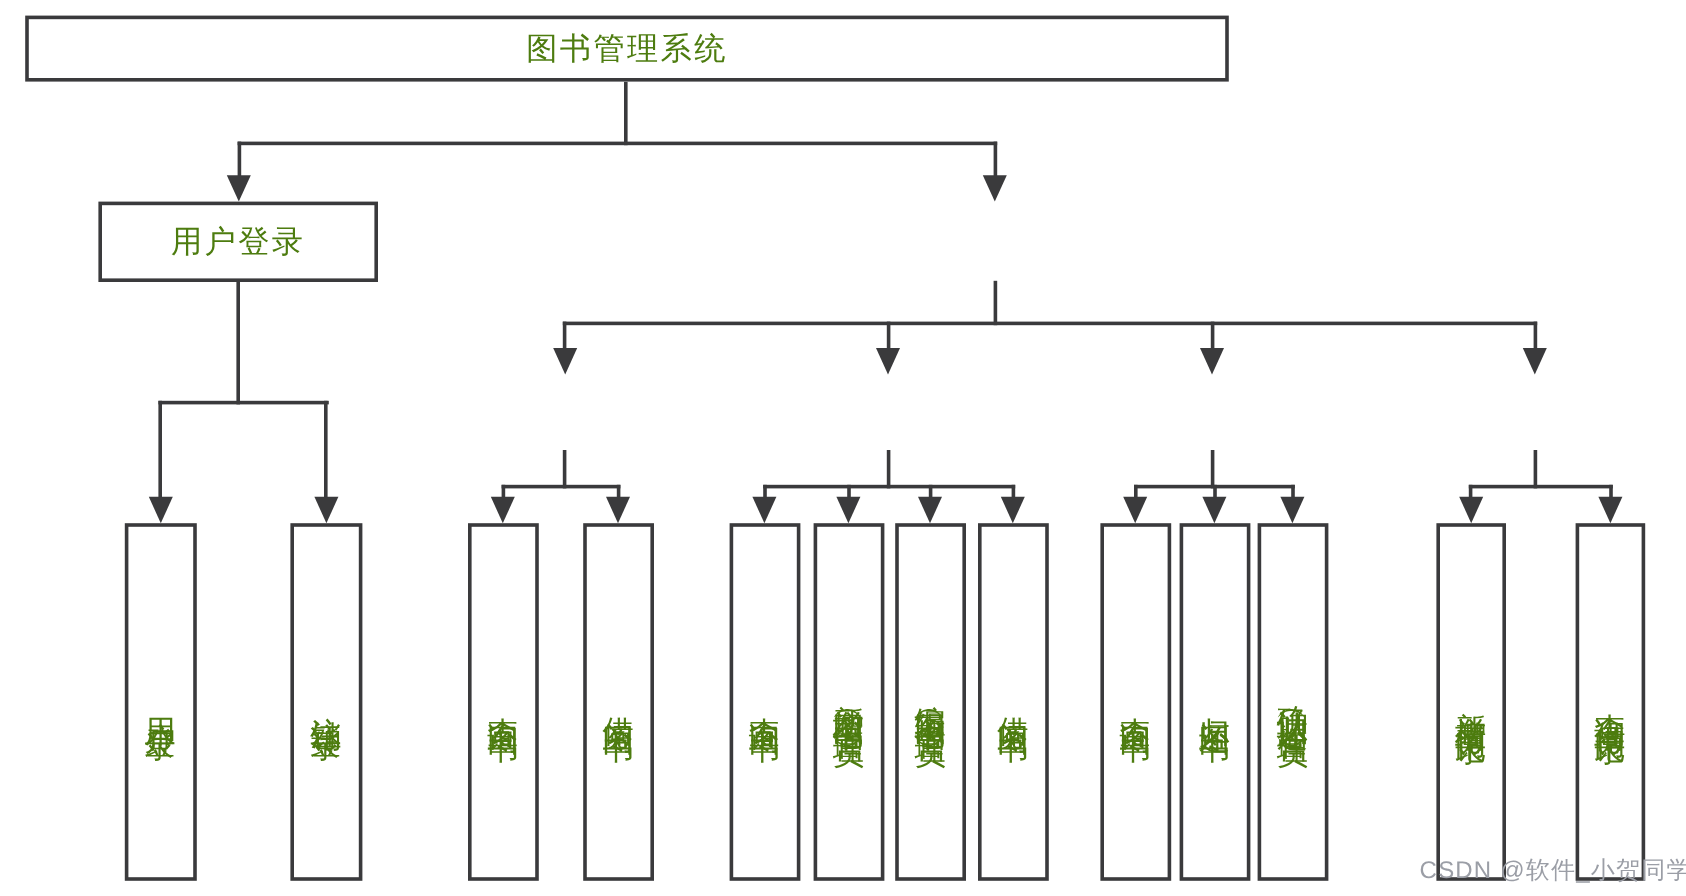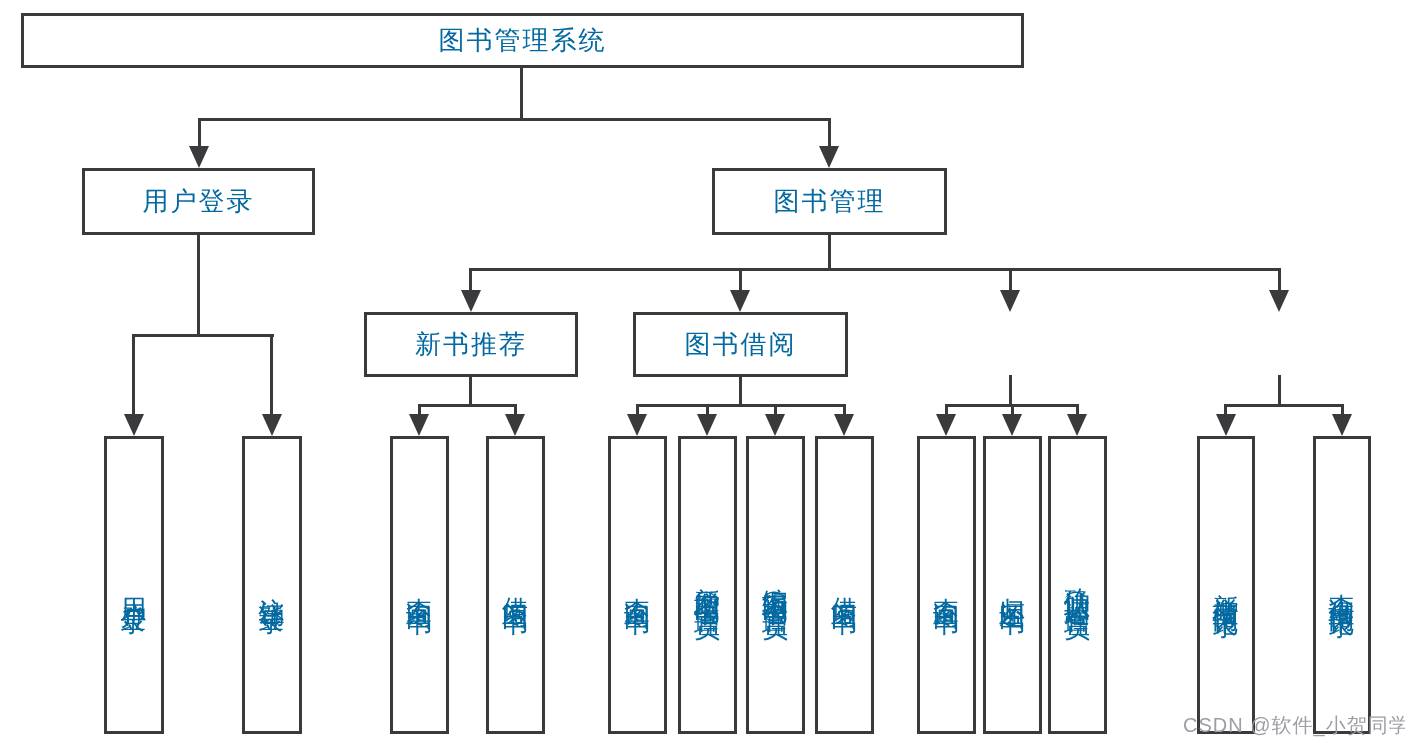--- a/index.html
+++ b/index.html
@@ -12,21 +12,21 @@
     background: #ffffff;
     overflow: hidden;
   }
   .node {
     position: absolute;
     background: #ffffff;
     border: 3px solid #3a3a3c;
     display: flex;
     align-items: center;
     justify-content: center;
-    color: #0369a1;
+    color: #4d7c0f;
   }
   .node.h .lbl {
     font-size: 26px;
     letter-spacing: 2px;
     white-space: nowrap;
   }
   .node.leaf .lbl {
     writing-mode: vertical-rl;
     text-orientation: mixed;
     font-size: 26px;
@@ -116,30 +116,21 @@
   <div class="arw" style="left:1216px;top:414px"></div>
   <div class="arw" style="left:1332px;top:414px"></div>
 
   <div class="node h" style="left:21px;top:13px;width:1003px;height:55px">
     <span class="lbl">图书管理系统</span>
   </div>
 
   <div class="node h" style="left:82px;top:168px;width:233px;height:67px">
     <span class="lbl">用户登录</span>
   </div>
-  <div class="node h" style="left:712px;top:168px;width:235px;height:67px">
-    <span class="lbl">图书管理</span>
-  </div>
 
-  <div class="node h" style="left:364px;top:312px;width:214px;height:65px">
-    <span class="lbl">新书推荐</span>
-  </div>
-  <div class="node h" style="left:633px;top:312px;width:215px;height:65px">
-    <span class="lbl">图书借阅</span>
-  </div>
 
   <div class="node leaf" style="left:104px;top:436px;width:60px;height:298px">
     <span class="lbl">用户登录</span>
   </div>
   <div class="node leaf" style="left:242px;top:436px;width:60px;height:298px">
     <span class="lbl">注销登录</span>
   </div>
 
   <div class="node leaf" style="left:390px;top:436px;width:59px;height:298px">
     <span class="lbl">查询图书</span>

